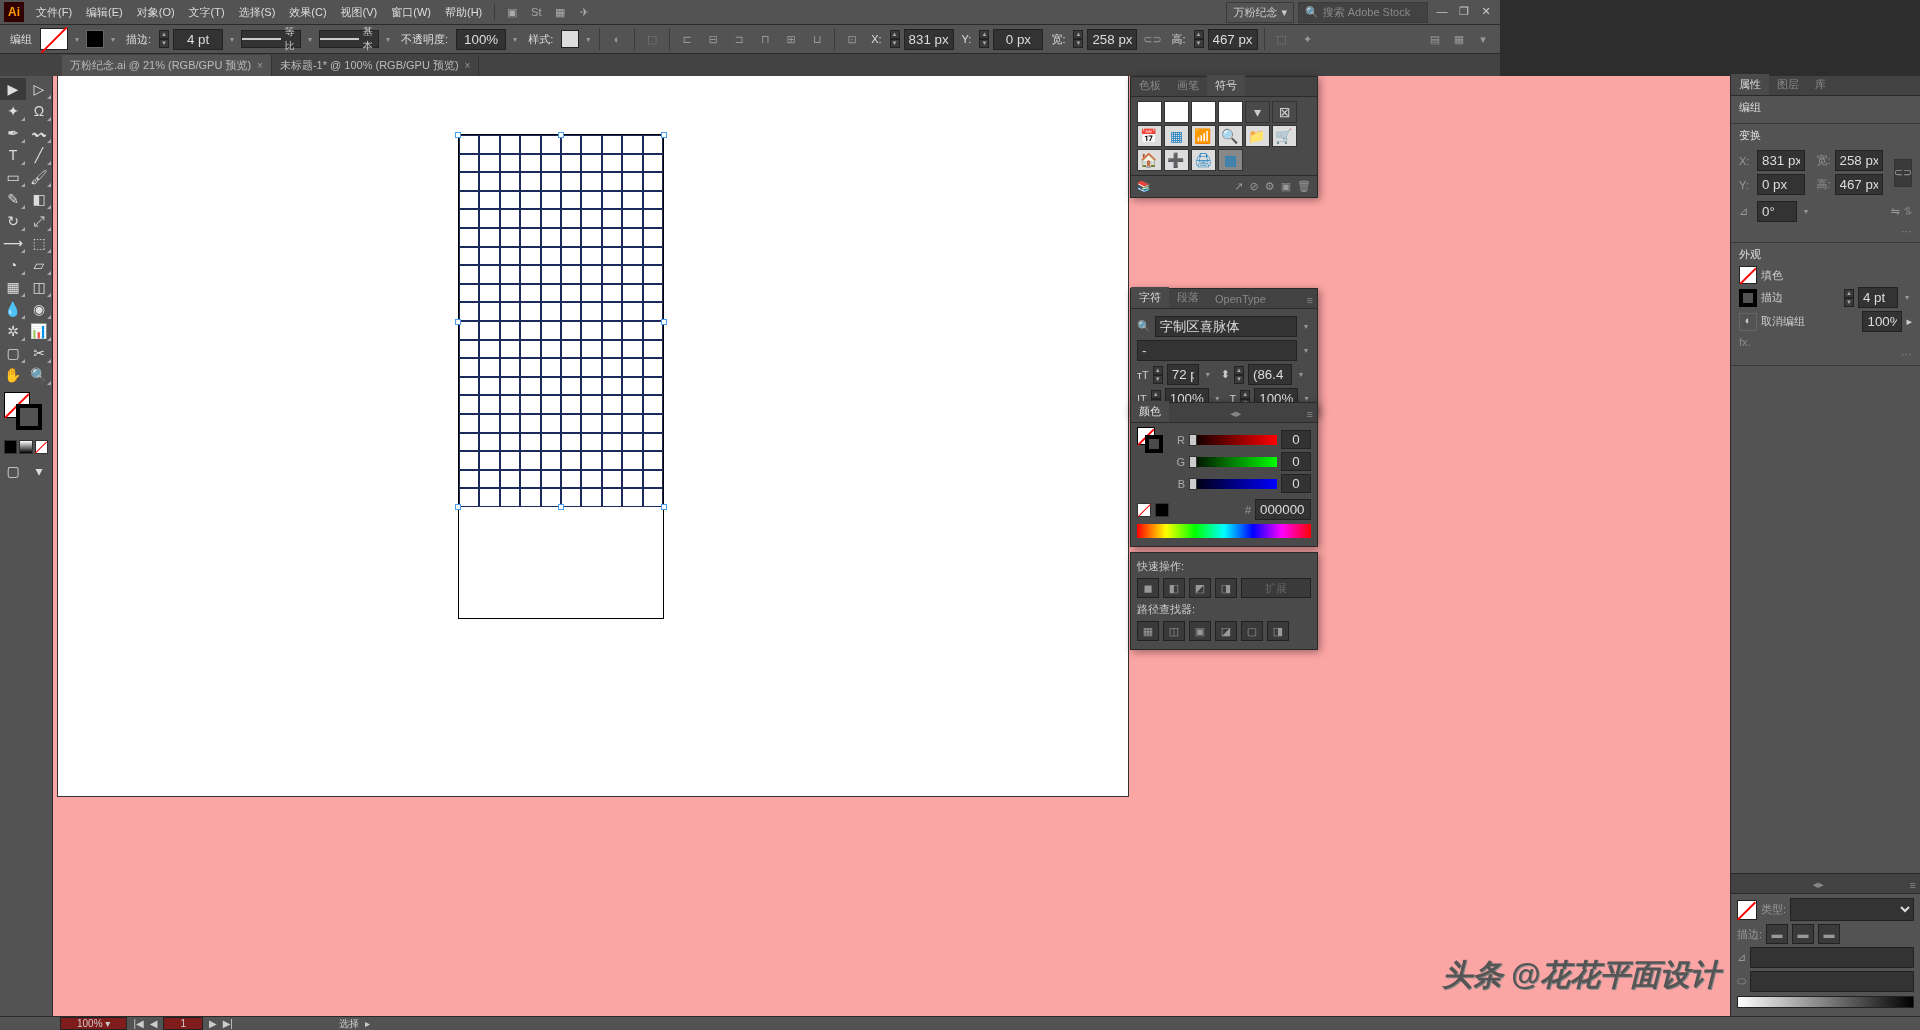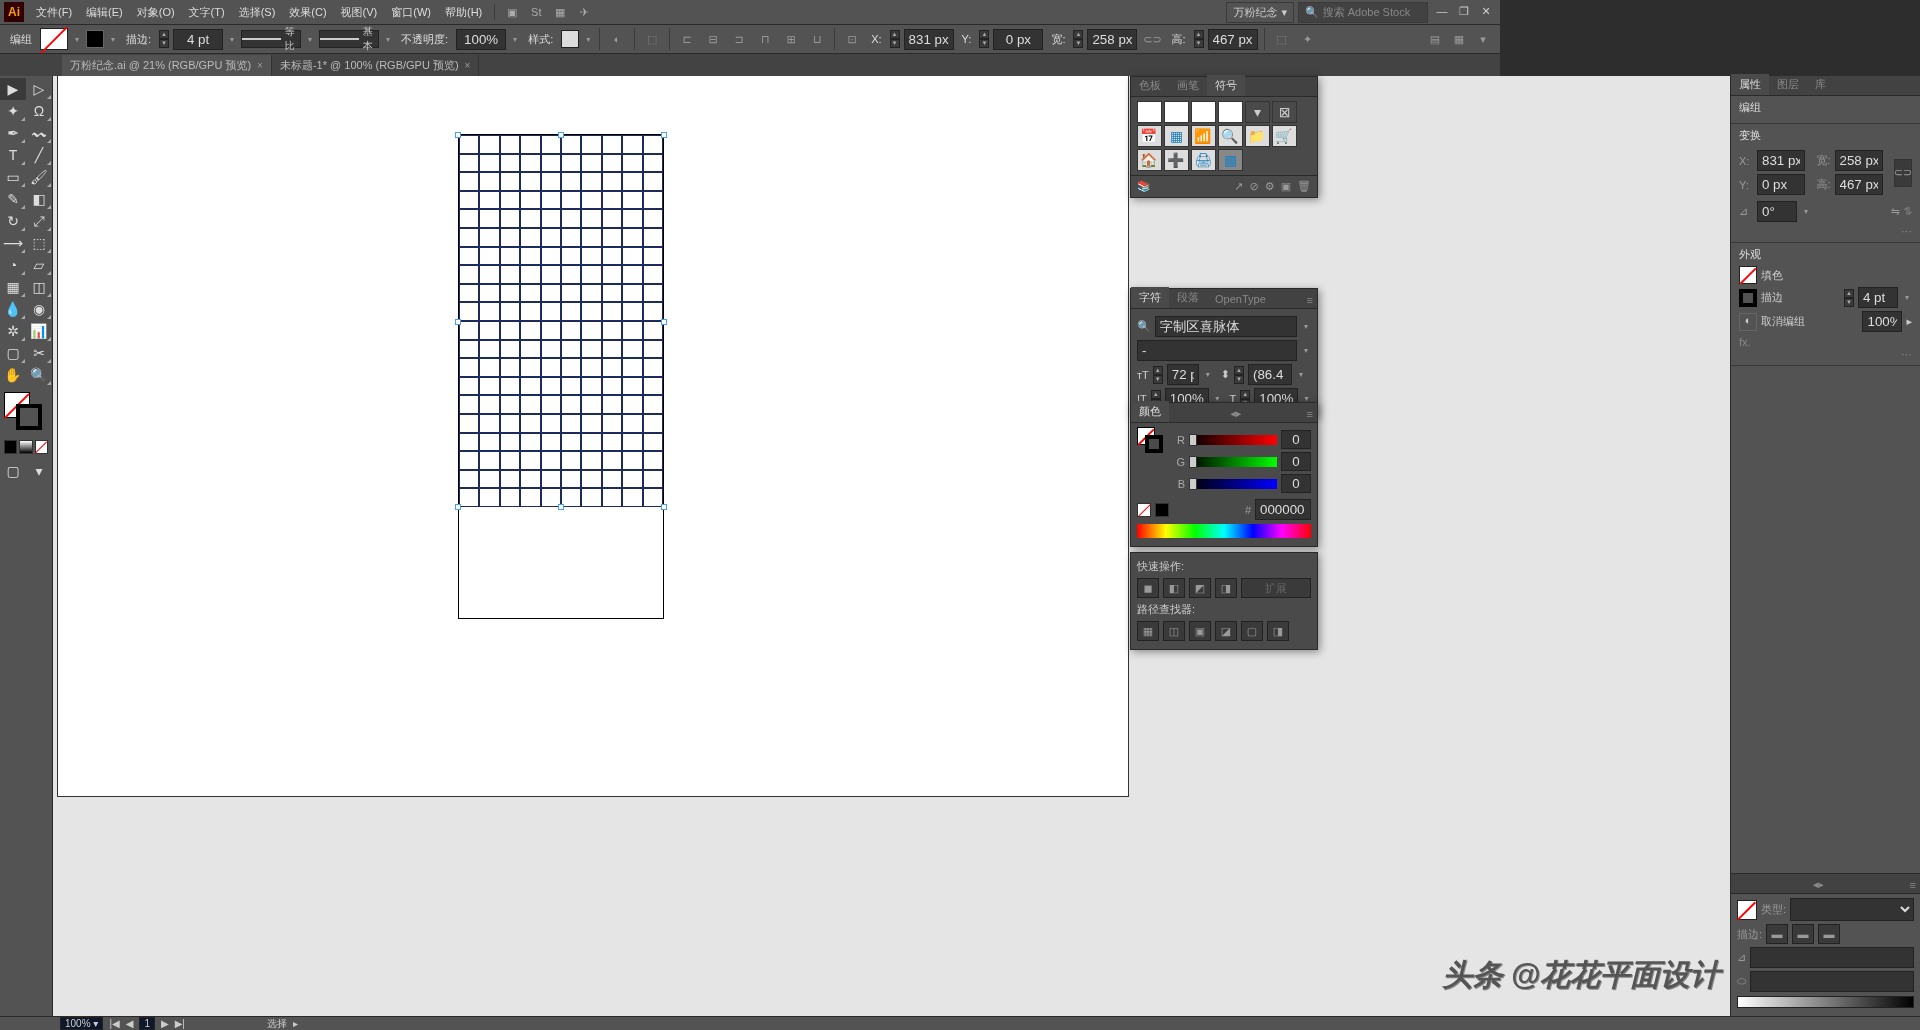--- a/index.html
+++ b/index.html
@@ -34,21 +34,21 @@
 .tool-row { display: flex; }
 .tool-btn { width: 26px; height: 22px; display: flex; align-items: center; justify-content: center; color: #ddd; font-size: 14px; cursor: pointer; position: relative; }
 .tool-btn.sel { background: #3a3a3a; }
 .tool-corner::after { content: ''; position: absolute; right: 1px; bottom: 1px; border: 2px solid transparent; border-right-color: #aaa; border-bottom-color: #aaa; }
 .fill-stroke { margin: 6px 4px; position: relative; height: 40px; }
 .fill-sw { position: absolute; width: 26px; height: 26px; background: #fff; border: 1px solid #000; top: 0; left: 0; }
 .fill-sw::after { content: ''; position: absolute; width: 140%; height: 2px; background: red; top: 50%; left: -20%; transform: rotate(-45deg); }
 .stroke-sw { position: absolute; width: 26px; height: 26px; background: #535353; border: 4px solid #000; top: 12px; left: 12px; }
 .mini-swatches { display: flex; gap: 2px; margin: 2px 4px; }
 .mini-sw { width: 14px; height: 14px; border: 1px solid #333; }
-.canvas-area { flex: 1; background: #e5e5e5; position: relative; overflow: hidden; border-left: 1px solid #2a2a2a; }
+.canvas-area { flex: 1; background: #fca5a5; position: relative; overflow: hidden; border-left: 1px solid #2a2a2a; }
 .artboard { position: absolute; background: #fff; box-shadow: 0 0 0 1px #333; }
 .grid-obj { position: absolute; border: 2px solid #1d2a5c; }
 .sel-handle { position: absolute; width: 6px; height: 6px; background: #fff; border: 1px solid #48a0f0; }
 .right-panels { width: 190px; background: #535353; display: flex; flex-direction: column; border-left: 1px solid #2a2a2a; }
 .floating-panel { position: absolute; background: #4a4a4a; border: 1px solid #2a2a2a; box-shadow: 2px 2px 8px rgba(0,0,0,.4); width: 188px; }
 .panel-tabs { display: flex; background: #424242; border-bottom: 1px solid #2a2a2a; height: 20px; align-items: flex-end; }
 .ptab { padding: 3px 8px; color: #888; font-size: 11px; cursor: pointer; }
 .ptab.active { background: #4a4a4a; color: #ddd; }
 .panel-menu { margin-left: auto; padding: 2px 4px; color: #888; }
 .panel-body { padding: 4px 6px; }
@@ -64,21 +64,21 @@
 .pf-row { display: flex; gap: 4px; margin: 4px 0; }
 .pf-btn { width: 22px; height: 20px; background: #3a3a3a; border: 1px solid #222; display: flex; align-items: center; justify-content: center; color: #999; }
 .pf-label { color: #ccc; font-size: 11px; margin: 2px 0; }
 .prop-section { padding: 4px 8px; border-bottom: 1px solid #383838; }
 .prop-heading { color: #ddd; margin-bottom: 4px; }
 .prop-row { display: flex; align-items: center; gap: 4px; margin: 3px 0; }
 .prop-inp { background: #333; border: 1px solid #222; padding: 2px 4px; color: #ddd; width: 48px; }
 .prop-lbl { color: #999; width: 14px; }
 .quick-btn { background: #3f3f3f; border: 1px solid #2a2a2a; padding: 3px 6px; color: #ccc; text-align: center; flex: 1; }
 .statusbar { position: absolute; bottom: 0; left: 0; right: 0; height: 14px; background: #535353; border-top: 1px solid #2a2a2a; display: flex; align-items: center; padding: 0 60px; gap: 6px; font-size: 10px; color: #ccc; }
-.sb-dd { background: #0f172a; border: 1px solid #222; padding: 0px 4px; }
+.sb-dd { background: #7f1d1d; border: 1px solid #222; padding: 0px 16px; }
 .watermark { position: absolute; bottom: 20px; right: 10px; font-size: 30px; color: #555; font-weight: bold; font-style: italic; text-shadow: 1px 1px 0 #888; pointer-events: none; z-index: 1000; }
 .link-icon { width: 18px; height: 28px; border: 1px solid #333; background: #3a3a3a; display: flex; align-items: center; justify-content: center; color: #999; }
 .gradient-bar { height: 12px; background: linear-gradient(to right, #fff, #000); border: 1px solid #222; margin: 4px 0; }
 .spinner { display: flex; flex-direction: column; }
 .spin-btn { width: 10px; height: 9px; background: #3a3a3a; border: 1px solid #222; font-size: 6px; text-align: center; line-height: 6px; color: #aaa; }
 </style>
 </head>
 <body>
 
 <div class="menubar">
@@ -761,15 +761,15 @@
   </div>
 </div>
 
 <div class="statusbar">
   <span class="sb-dd"><span>100%</span> ▾</span>
   <span>|◀</span>
   <span>◀</span>
   <span class="sb-dd"><span>1</span></span>
   <span>▶</span>
   <span>▶|</span>
-  <span style="margin-left:76px">选择</span>
+  <span style="margin-left:100px">选择</span>
   <span>▸</span>
 </div>
 
 </body></html>

